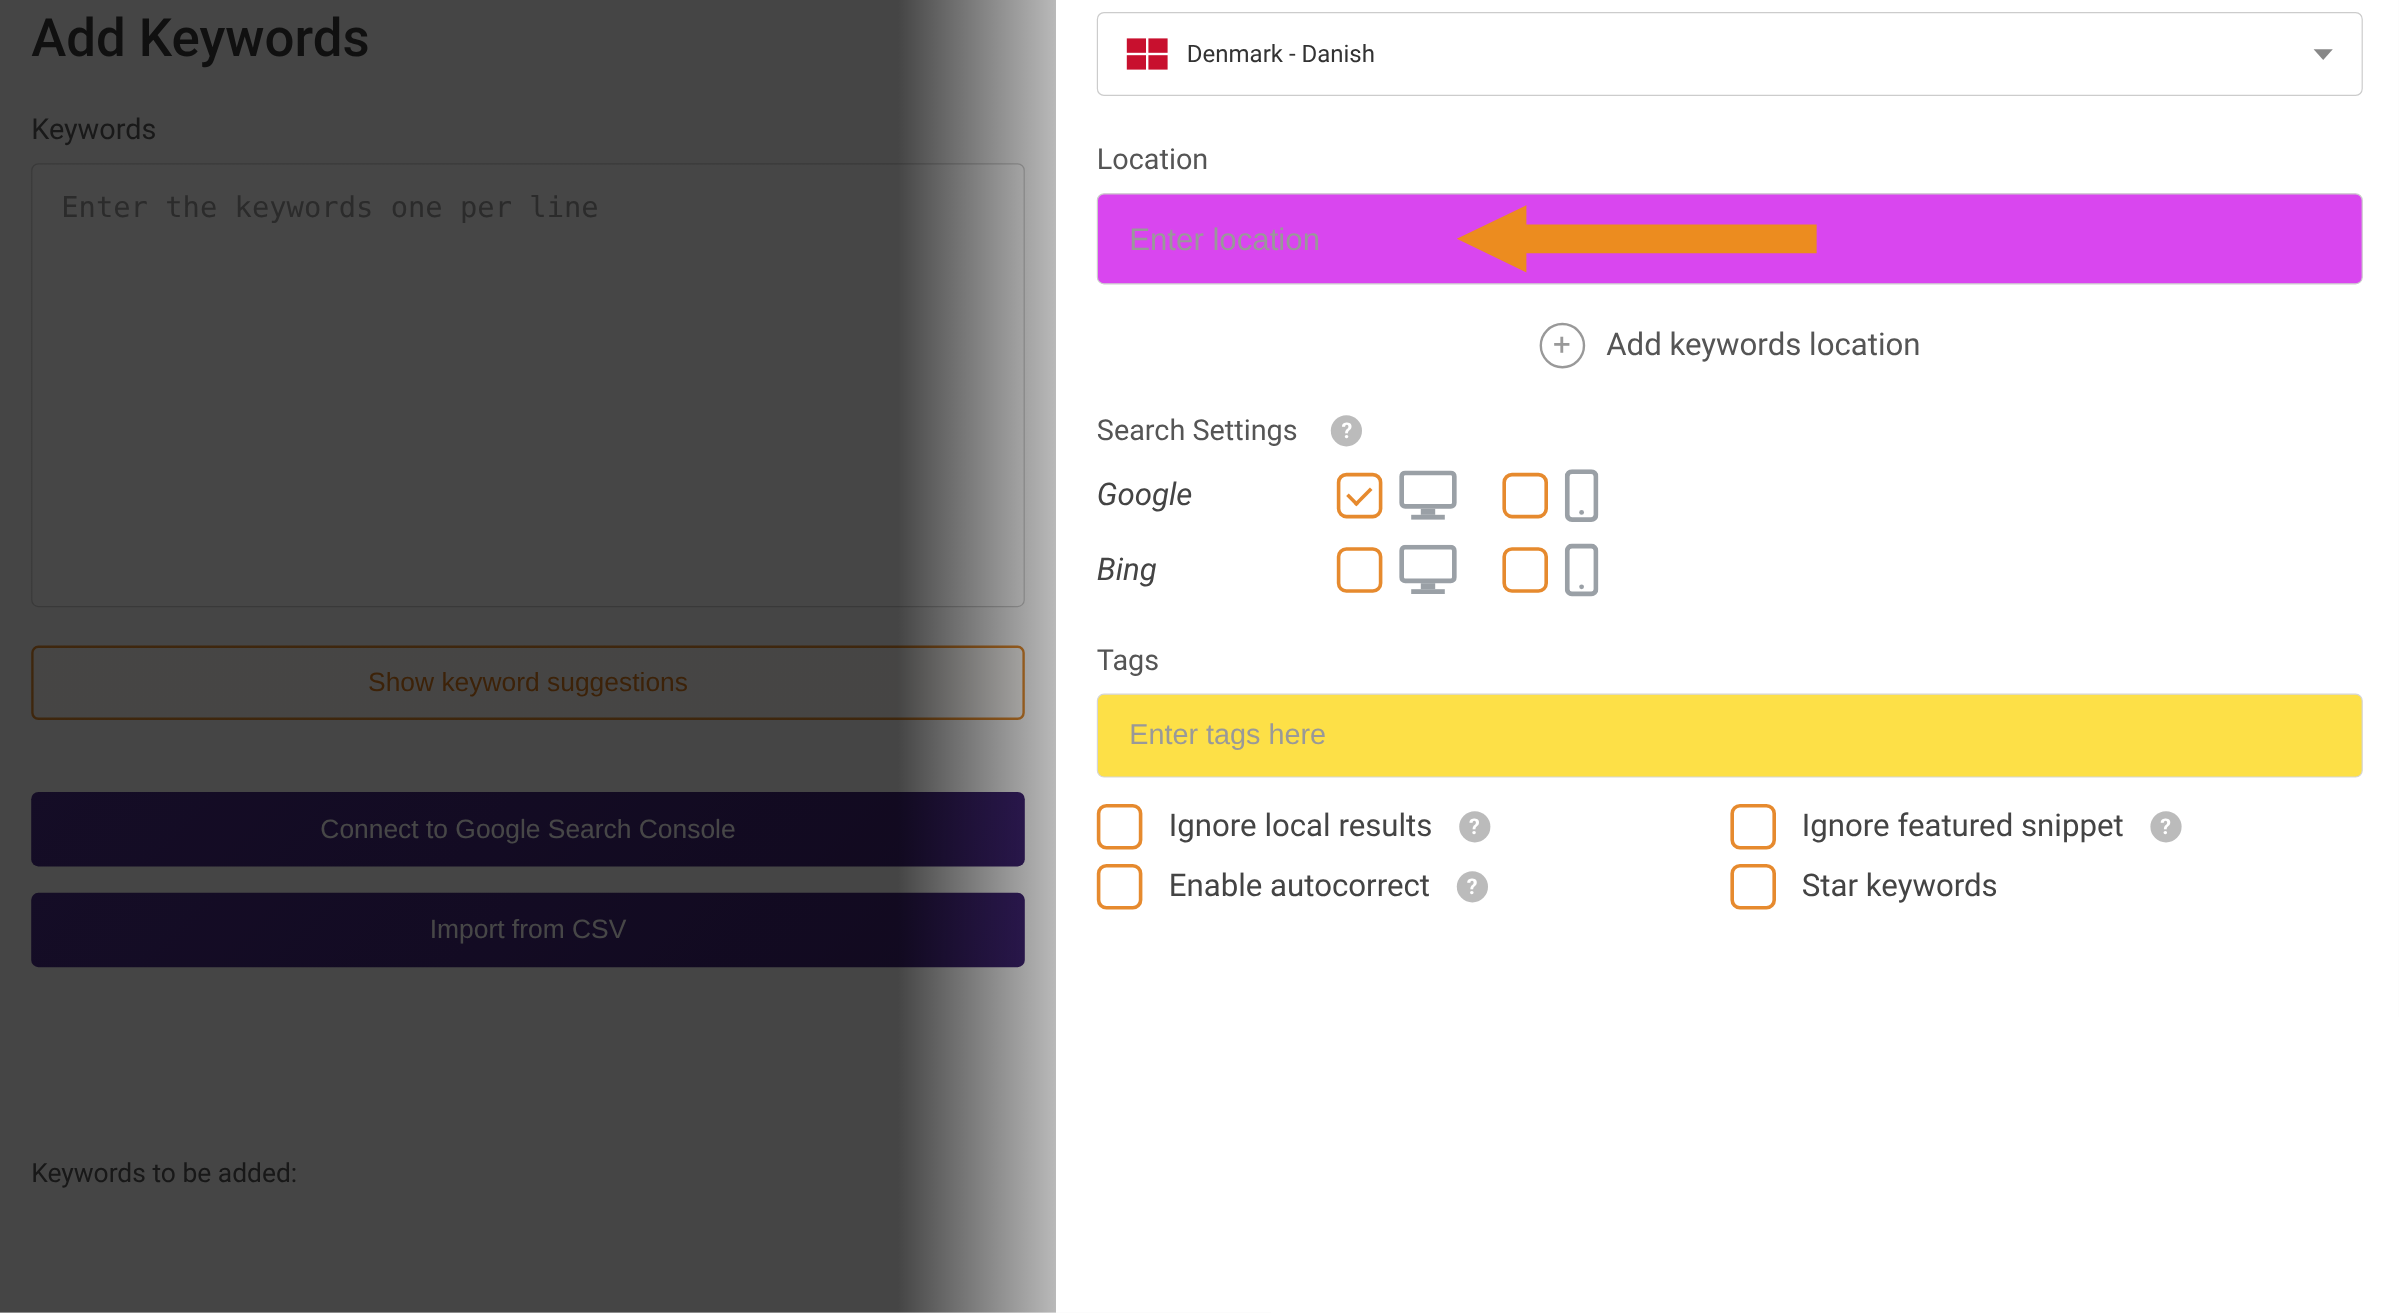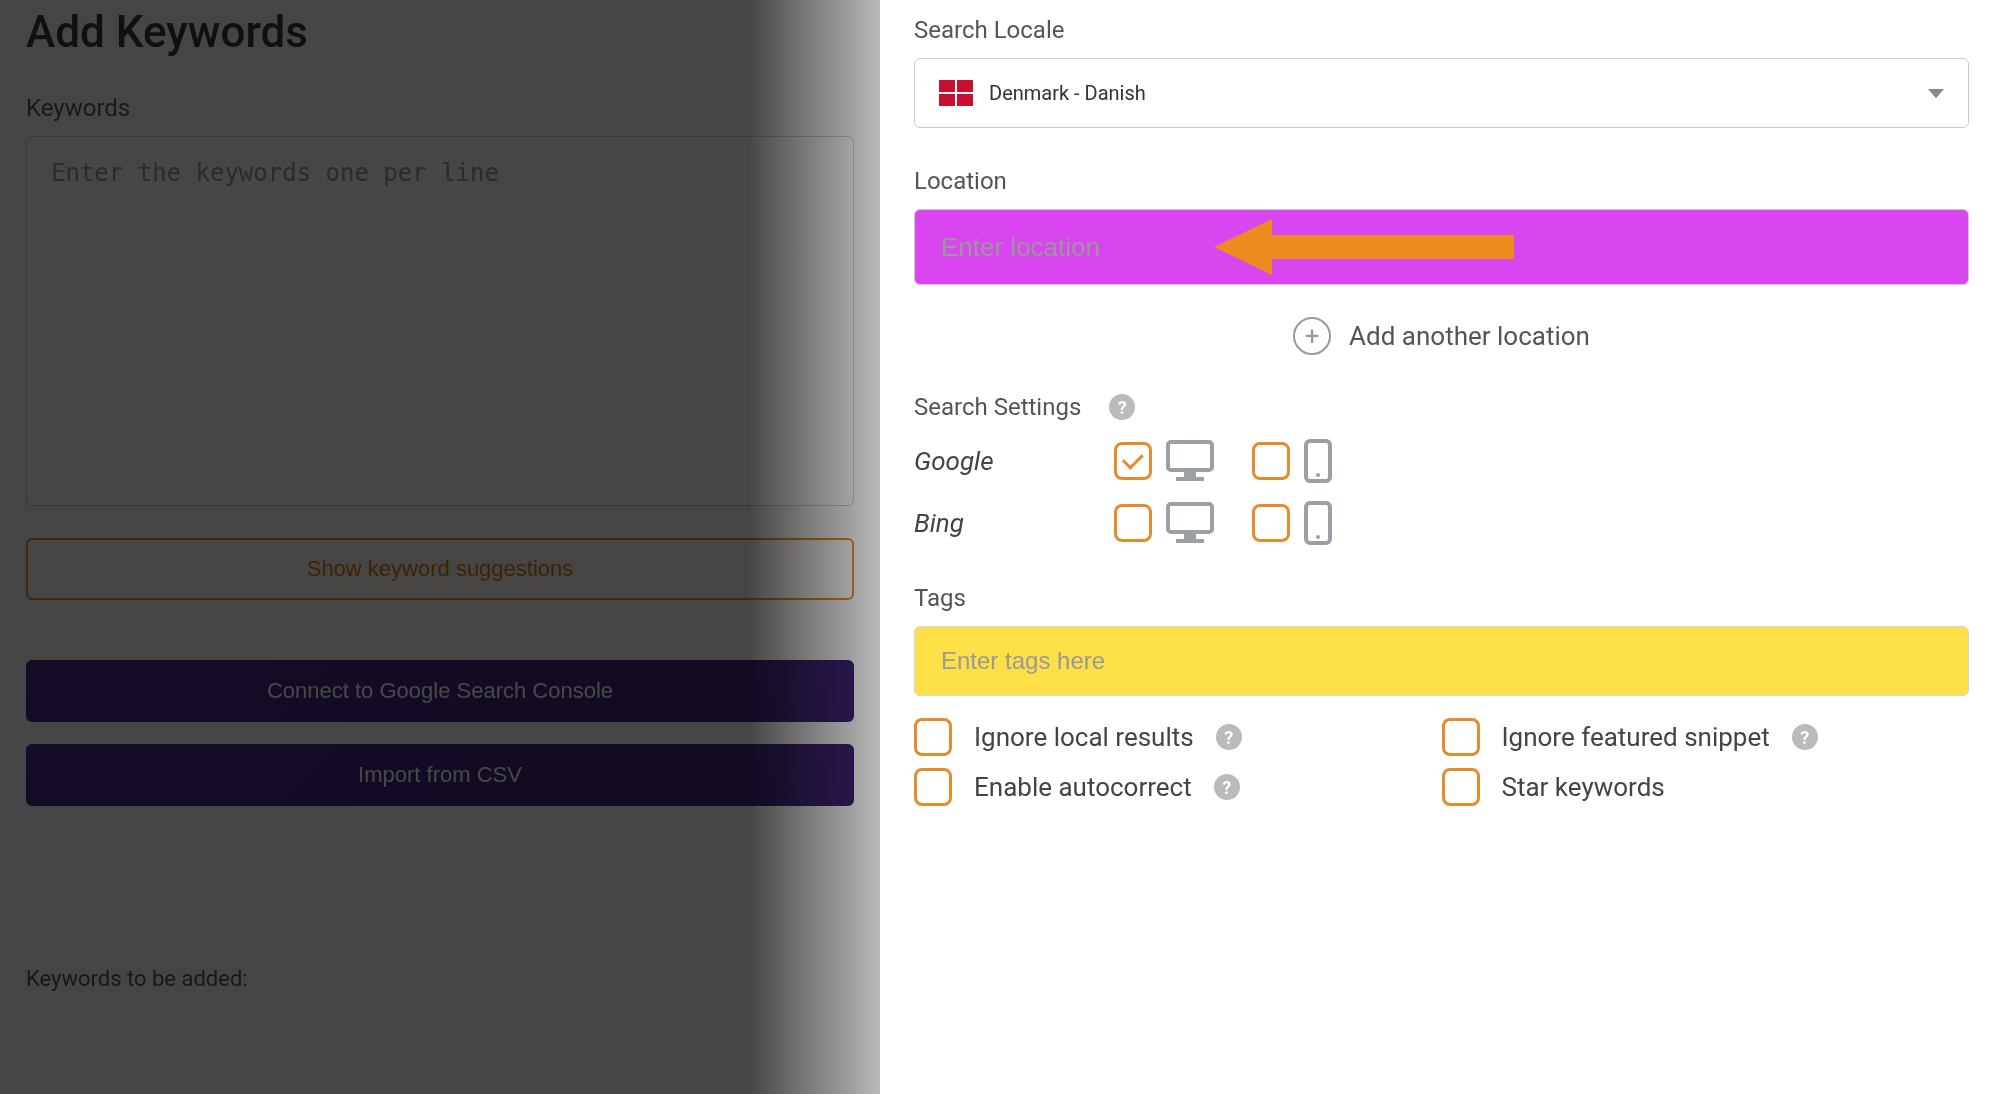--- a/index.html
+++ b/index.html
@@ -205,42 +205,41 @@
       <textarea class="keywords-textarea" placeholder="Enter the keywords one per line" style=""></textarea>
       <button class="suggest-btn">Show keyword suggestions</button>
       <button class="purple-btn" style="margin-top:60px">Connect to Google Search Console</button>
       <button class="purple-btn">Import from CSV</button>
       <div class="to-be-added">Keywords to be added:</div>
     </div>
     <div class="left-overlay"></div>
   </div>
 
   <div class="right-panel">
-    <div class="section-label">Search Locale</div>
     <div class="dropdown">
       <span class="flag-dk">
           <span></span>
           <span></span>
           <span></span>
           <span></span>
         </span>
       <span class="dropdown-text">Denmark - Danish</span>
       <span class="chevron-down"></span>
     </div>
 
     <div class="section-label mt">Location</div>
     <div class="location-wrap">
       <input class="location-input" placeholder="Enter location" style="">
       <svg class="arrow-overlay" width="300" height="64" viewBox="0 0 300 64">
         <polygon points="0,32 58,4 58,20 300,20 300,44 58,44 58,60" fill="#ec8c1f"></polygon>
       </svg>
     </div>
     <div class="add-location">
       <span class="plus-circle">+</span>
-      <span>Add another location</span>
+      <span>Add keywords location</span>
     </div>
 
     <div class="settings-header">
       <div class="section-label">Search Settings</div>
       <span class="help-icon">?</span>
     </div>
 
     <div class="engine-row">
       <span class="engine-label">Google</span>
       <span class="device-pair">

